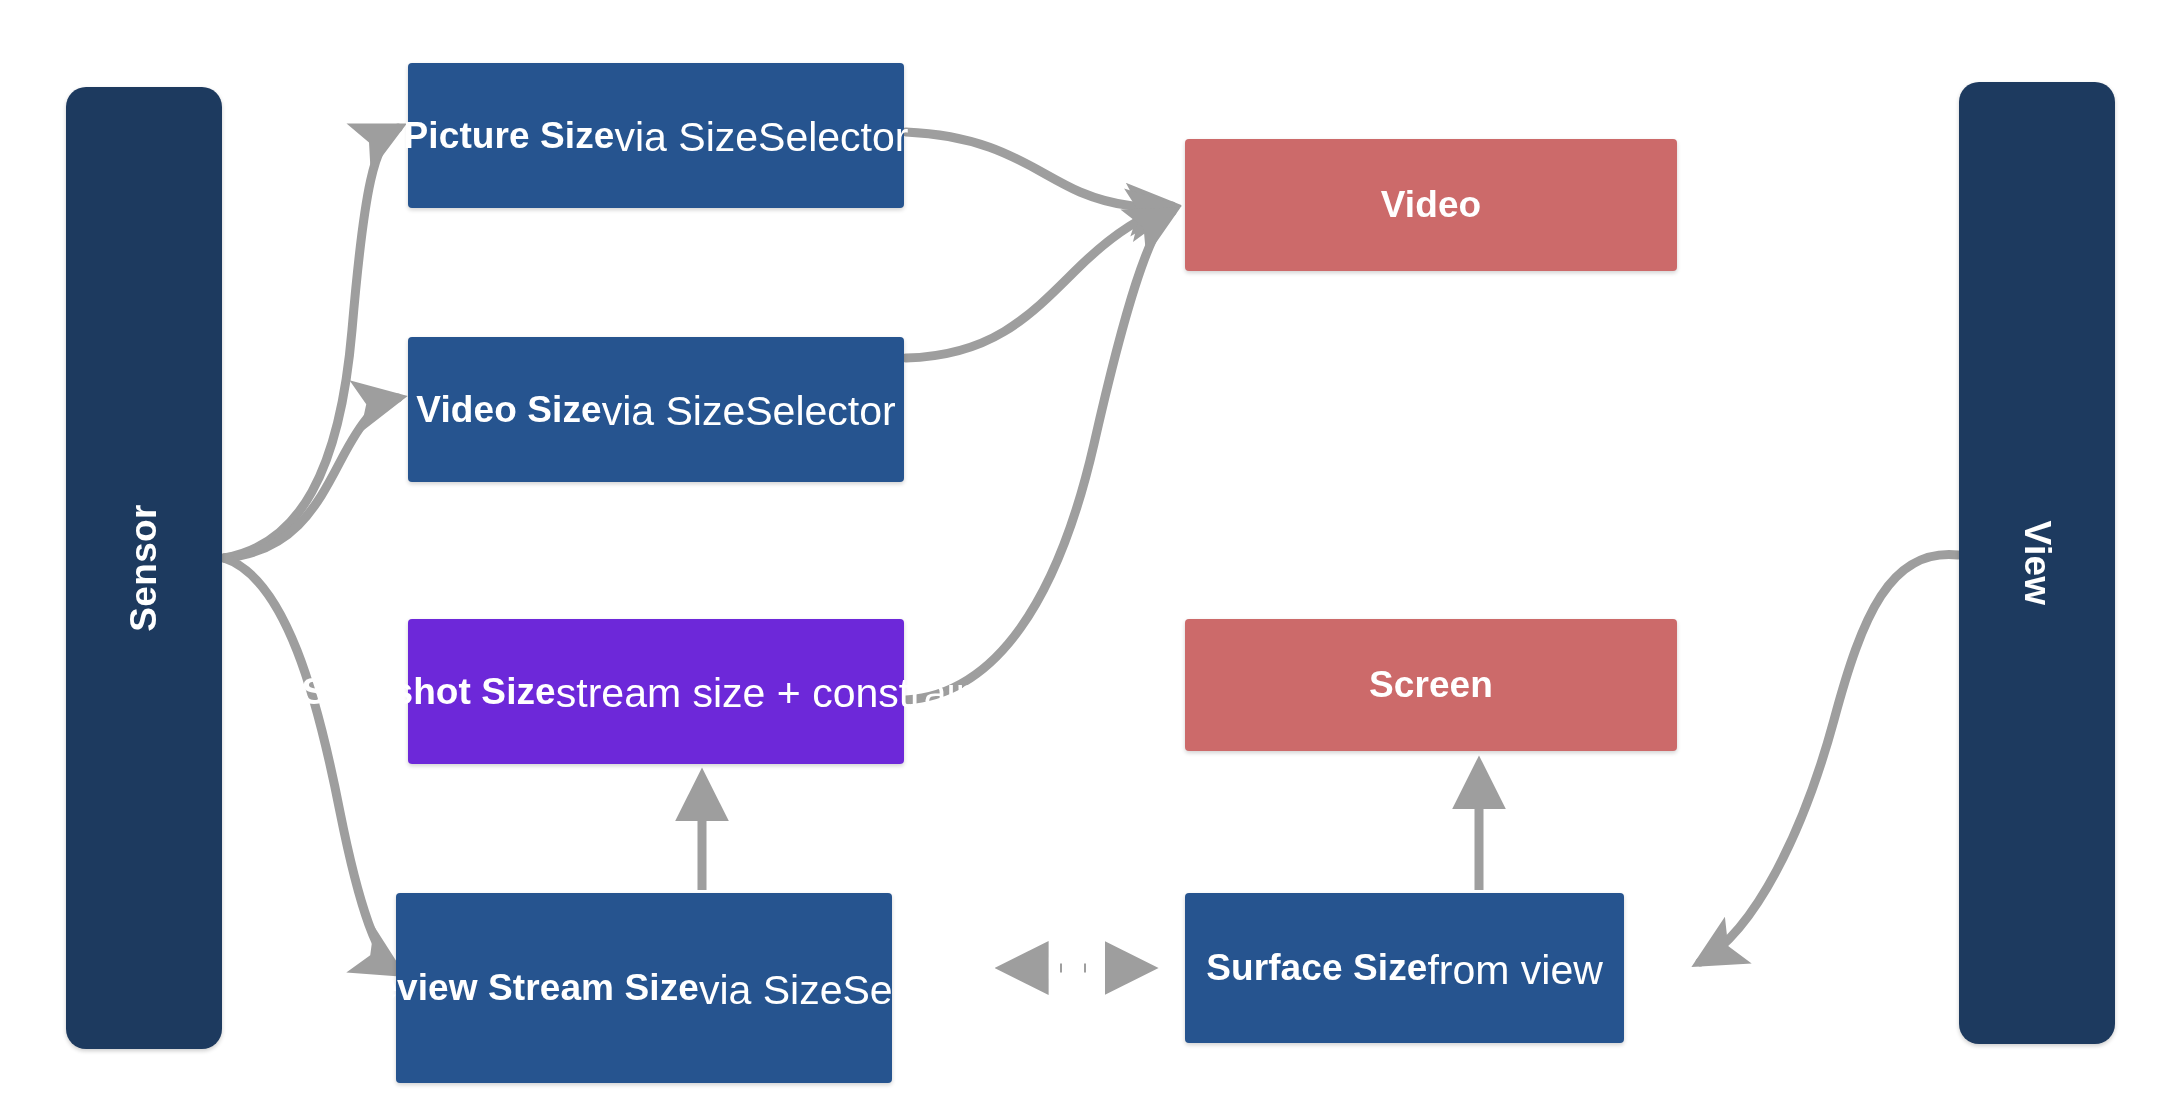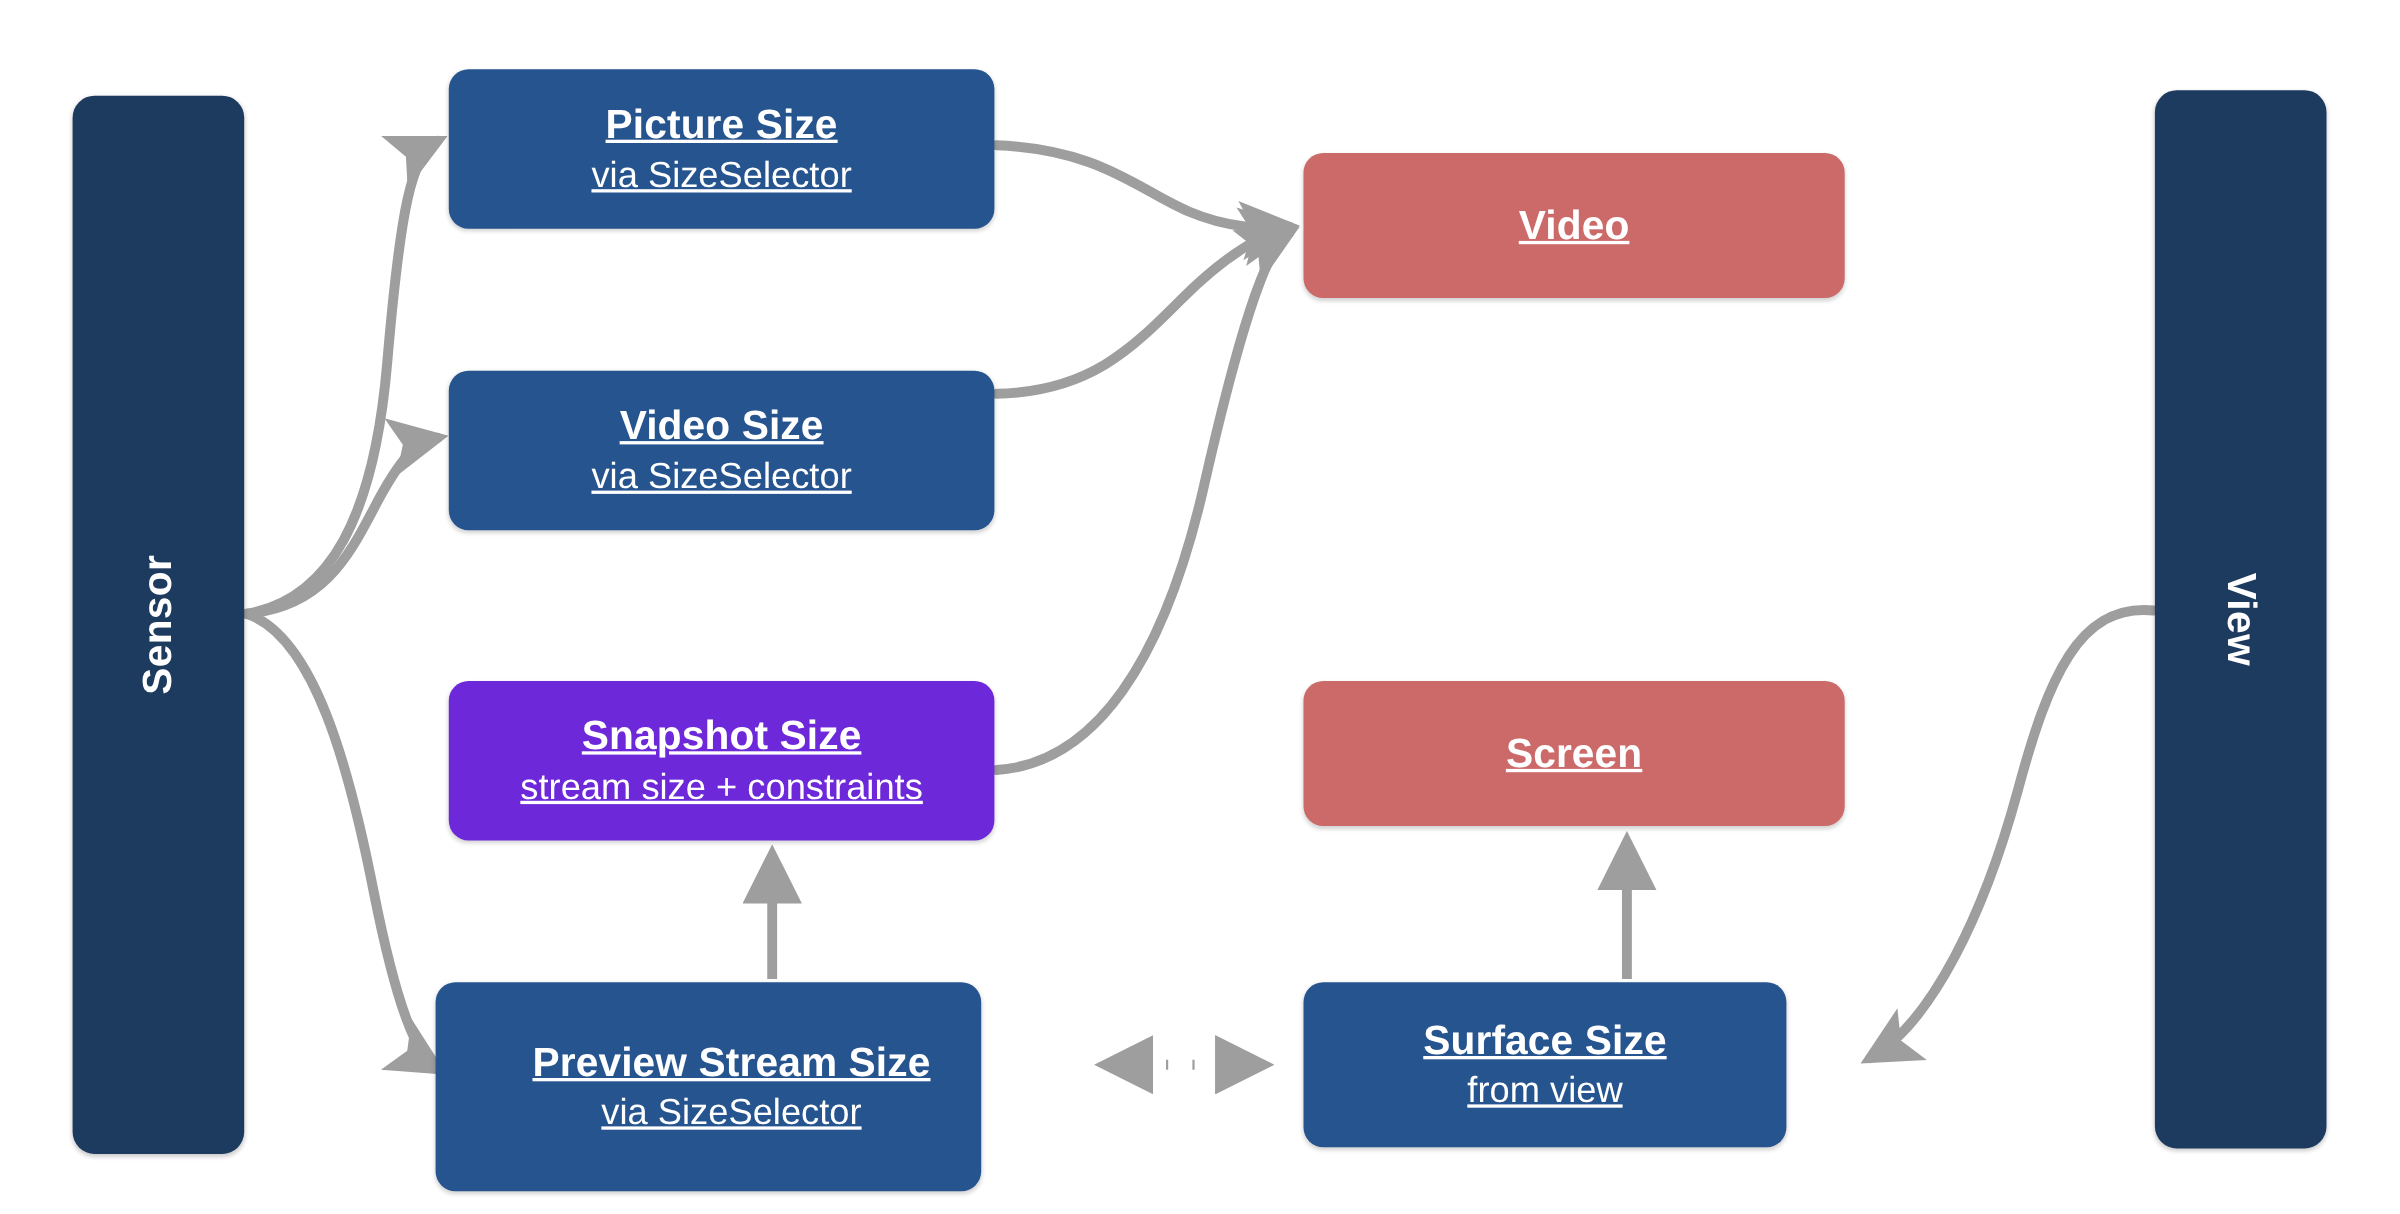--- a/index.html
+++ b/index.html
@@ -24,39 +24,38 @@
     top: 0;
     width: 2182px;
     height: 1104px;
     pointer-events: none;
   }
 
   .node {
     position: absolute;
     box-sizing: border-box;
     display: flex;
-    flex-direction: column;
+    flex-direction: row;
     align-items: center;
     justify-content: center;
     text-align: center;
     color: #ffffff;
-    border-radius: 18px;
+    border-radius: 4px;
     box-shadow: 0 2px 4px rgba(0,0,0,0.18);
     z-index: 3;
-    text-decoration: underline;
   }
   .node .title {
     font-size: 37px;
     font-weight: bold;
     line-height: 1.12;
     letter-spacing: 0.1px;
     white-space: nowrap;
   }
   .node .subtitle {
-    font-size: 33px;
+    font-size: 41px;
     font-weight: normal;
     line-height: 1.2;
     margin-top: 5px;
     white-space: nowrap;
   }
 
   
   .lane {
     position: absolute;
     box-sizing: border-box;

